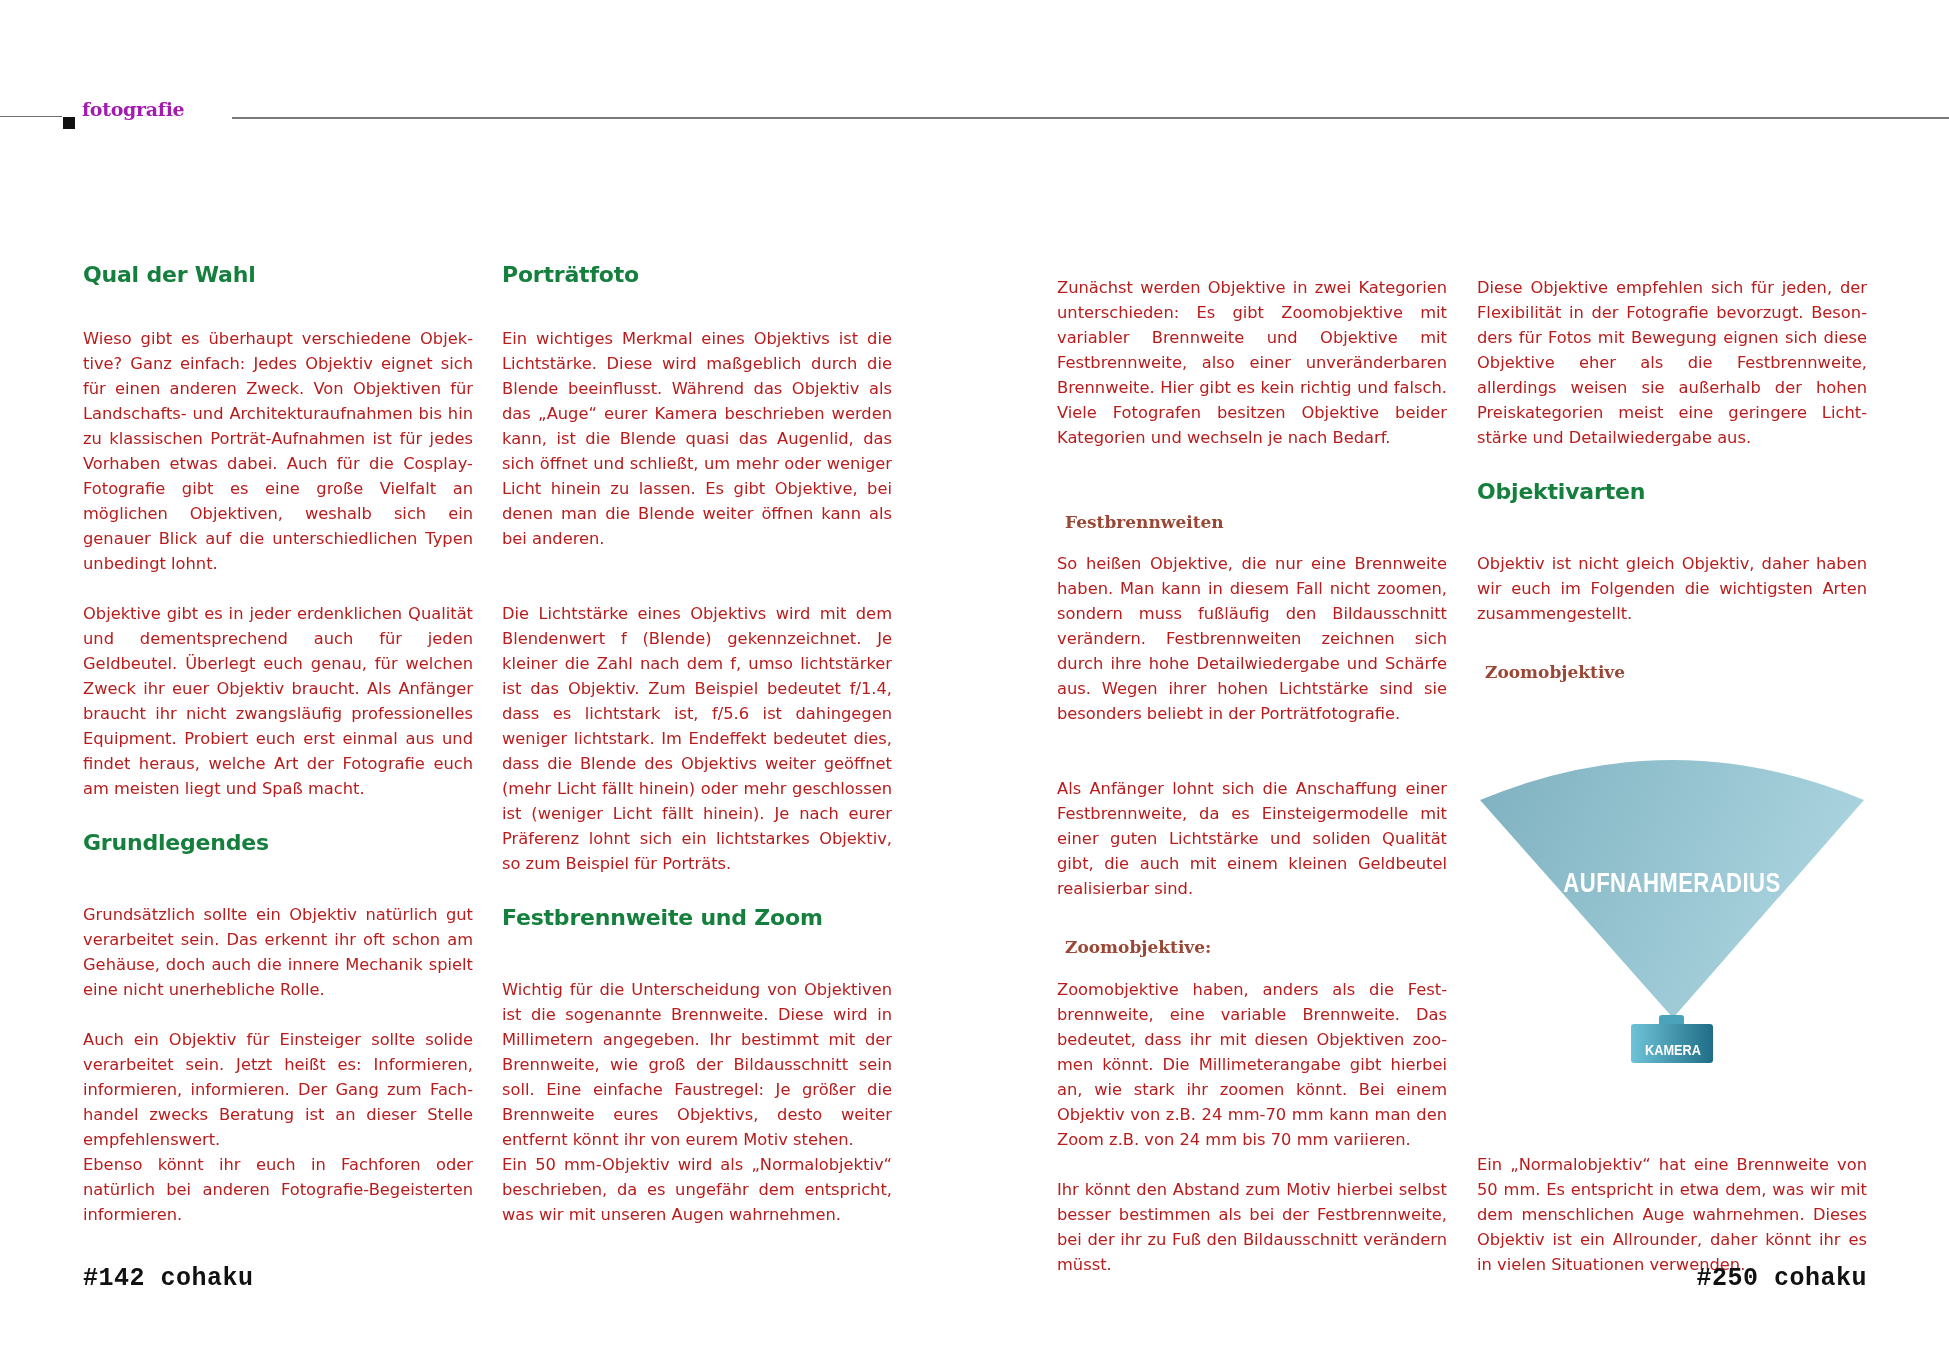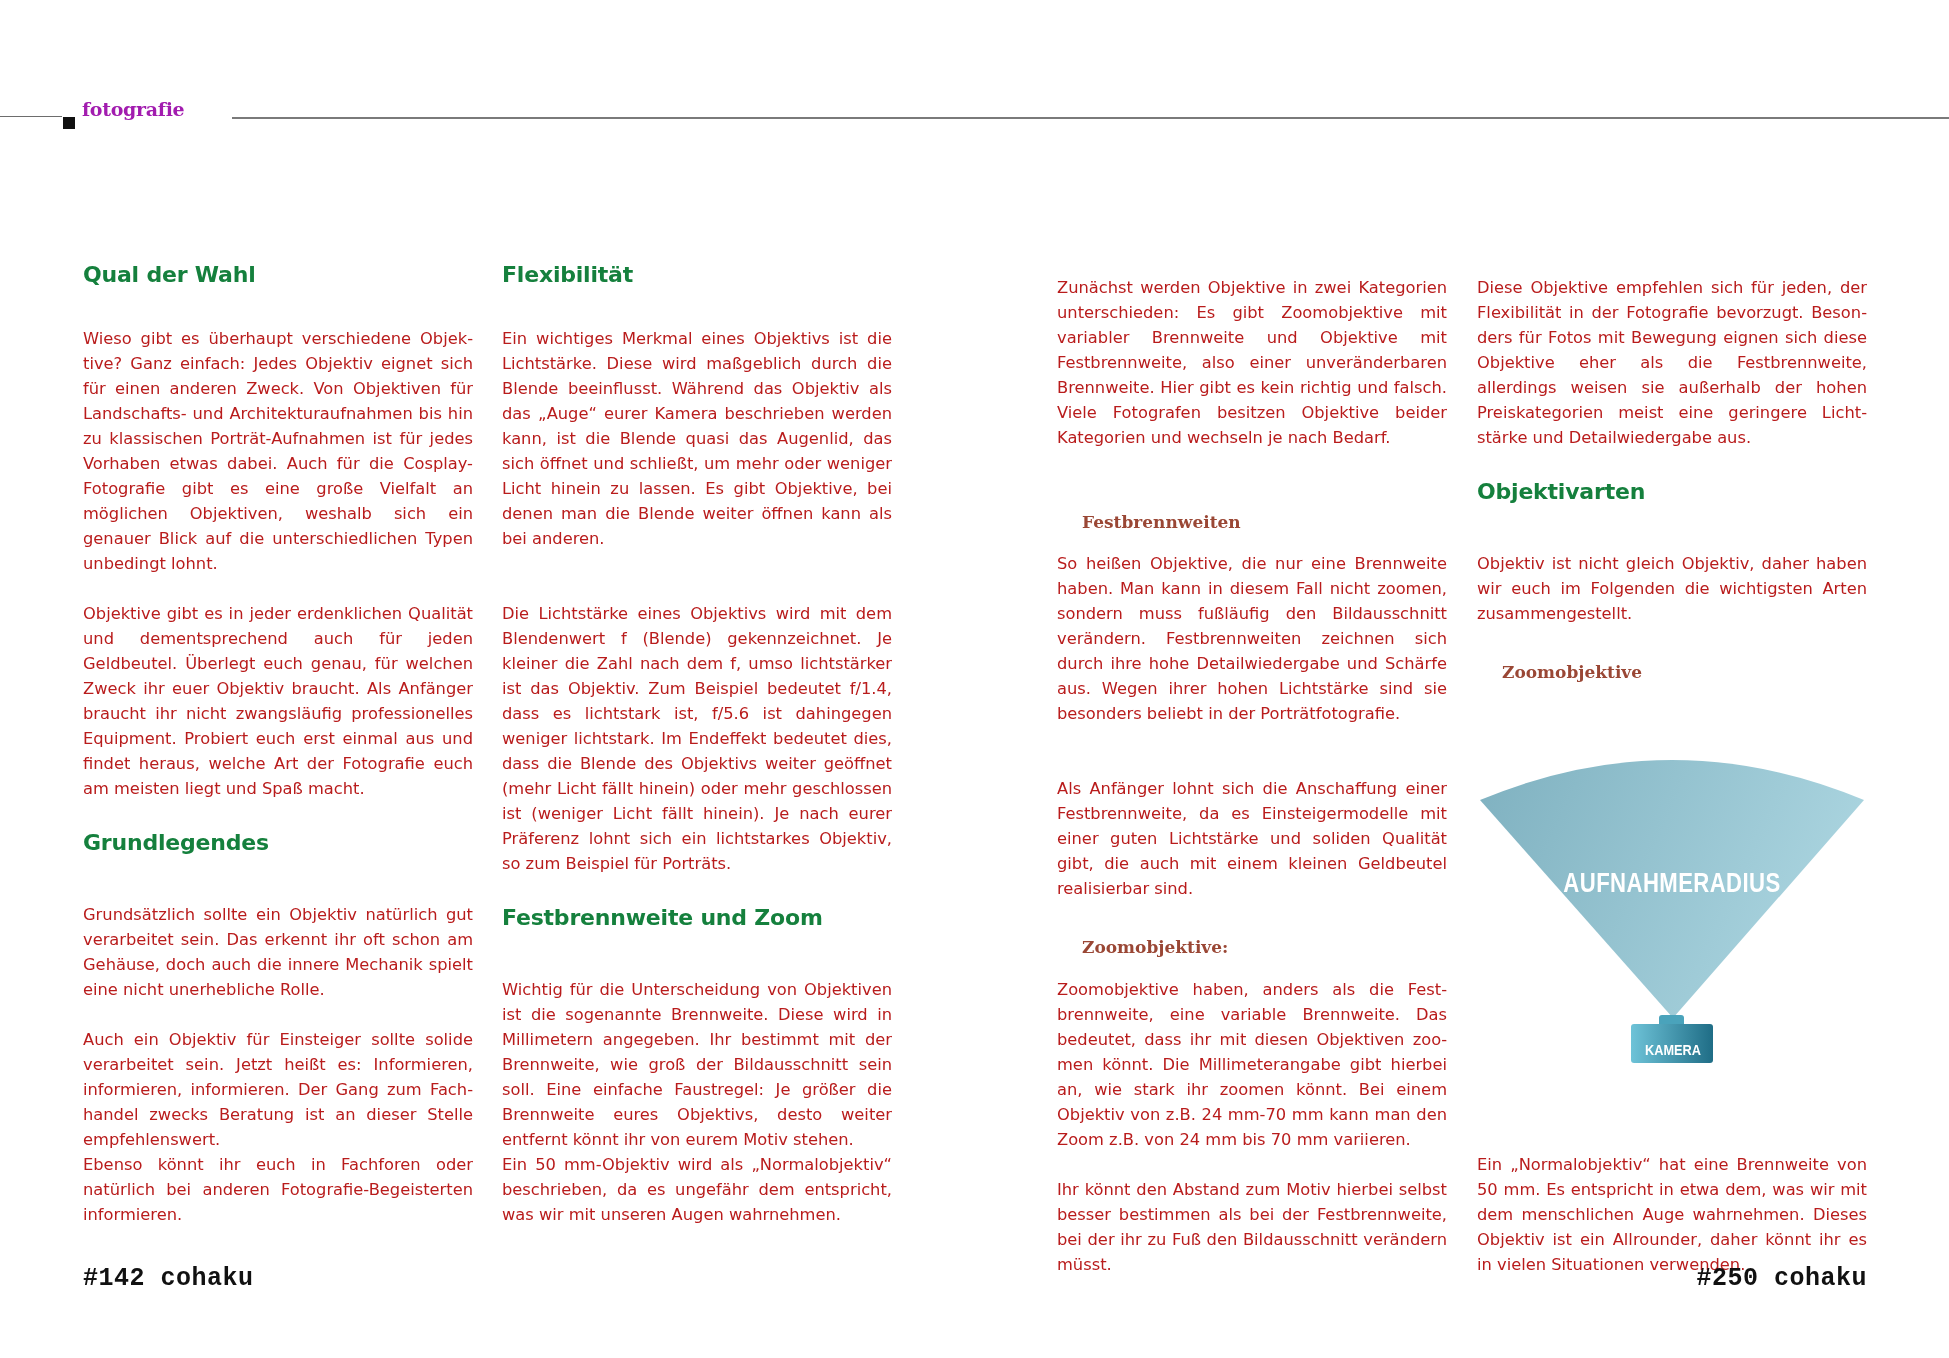--- a/index.html
+++ b/index.html
@@ -7,21 +7,21 @@
          font-family:"DejaVu Sans", sans-serif; color:#1d1d1d; }
   .hdr-line-l { position:absolute; left:0; top:116px; width:62px; height:1px; background:#6d6d6d; }
   .hdr-square { position:absolute; left:63px; top:117px; width:12px; height:12px; background:#111; }
   .hdr-text { position:absolute; left:82px; top:98px; font-family:"DejaVu Serif", serif; font-size:19px; color:#a21caf; font-weight:bold; letter-spacing:-0.3px; }
   .hdr-line-r { position:absolute; left:232px; top:117px; right:0; height:2px; background:#7a7a7a; }
 
   .col { position:absolute; width:390px; top:0; }
   .c1 { left:83px; } .c2 { left:502px; } .c3 { left:1057px; } .c4 { left:1477px; }
 
   .h2 { position:absolute; left:0; font-size:22px; font-weight:bold; color:#15803d; letter-spacing:-0.2px; white-space:nowrap; }
-  .h3 { position:absolute; left:25px; font-family:"DejaVu Serif", serif; font-size:17px; font-weight:bold; color:#9a4735; white-space:nowrap; }
+  .h3 { position:absolute; left:8px; font-family:"DejaVu Serif", serif; font-size:17px; font-weight:bold; color:#9a4735; white-space:nowrap; }
   .p { position:absolute; left:0; width:390px; font-size:16.3px; line-height:25px; text-align:justify; hyphens:manual; color:#b91c1c; }
 
   .diagram { position:absolute; left:1477px; top:750px; width:390px; height:330px; }
   .diagram svg { display:block; }
   .diag-label { position:absolute; left:0; width:390px; text-align:center; top:118px;
                 font-family:"Liberation Sans", sans-serif; font-weight:bold; font-size:27px; color:#fff; transform:scaleX(0.82); letter-spacing:0.5px; }
   .cam-label { position:absolute; left:155px; width:82px; text-align:center; top:291px;
                font-family:"Liberation Sans", sans-serif; font-weight:bold; font-size:15px; color:#fff; transform:scaleX(0.85); }
 
   .footer { position:absolute; top:1264px; font-family:Liberation Mono, monospace; font-weight:bold; font-size:25px; color:#111; letter-spacing:0.5px; }
@@ -38,21 +38,21 @@
 <div class="col c1">
     <div class="h2" style="top: 262px;">Qual der Wahl</div>
     <div class="p" style="top: 326px;">Wieso gibt es überhaupt verschiedene Objek­tive? Ganz einfach: Jedes Objektiv eignet sich für einen anderen Zweck. Von Objektiven für Landschafts- und Architekturaufnahmen bis hin zu klassischen Porträt-Aufnahmen ist für jedes Vorhaben etwas dabei. Auch für die Cosplay-Fotografie gibt es eine große Vielfalt an möglichen Objektiven, weshalb sich ein genauer Blick auf die unterschiedlichen Typen unbedingt lohnt.</div>
     <div class="p" style="top: 601px;">Objektive gibt es in jeder erdenklichen Qua­lität und dementsprechend auch für jeden Geldbeutel. Überlegt euch genau, für welchen Zweck ihr euer Objektiv braucht. Als Anfänger braucht ihr nicht zwangsläufig professionelles Equipment. Probiert euch erst einmal aus und findet heraus, welche Art der Fotografie euch am meisten liegt und Spaß macht.</div>
     <div class="h2" style="top: 830px;">Grundlegendes</div>
     <div class="p" style="top: 902px;">Grundsätzlich sollte ein Objektiv natürlich gut verarbeitet sein. Das erkennt ihr oft schon am Gehäuse, doch auch die innere Mechanik spielt eine nicht unerhebliche Rolle.</div>
     <div class="p" style="top: 1027px;">Auch ein Objektiv für Einsteiger sollte solide verarbeitet sein. Jetzt heißt es: Informieren, informieren, informieren. Der Gang zum Fach­handel zwecks Beratung ist an dieser Stelle empfehlenswert.</div>
     <div class="p" style="top: 1152px;">Ebenso könnt ihr euch in Fachforen oder natürlich bei anderen Fotografie-Begeisterten informieren.</div>
   </div>
 <div class="col c2">
-    <div class="h2" style="top: 262px;">Flexibilität</div>
+    <div class="h2" style="top: 262px;">Porträtfoto</div>
     <div class="p" style="top: 326px;">Ein wichtiges Merkmal eines Objektivs ist die Lichtstärke. Diese wird maßgeblich durch die Blende beeinflusst. Während das Objektiv als das „Auge“ eurer Kamera beschrieben wer­den kann, ist die Blende quasi das Augenlid, das sich öffnet und schließt, um mehr oder weniger Licht hinein zu lassen. Es gibt Objek­tive, bei denen man die Blende weiter öffnen kann als bei anderen.</div>
     <div class="p" style="top: 601px;">Die Lichtstärke eines Objektivs wird mit dem Blendenwert f (Blende) gekennzeichnet. Je kleiner die Zahl nach dem f, umso lichtstär­ker ist das Objektiv. Zum Beispiel bedeutet f/1.4, dass es lichtstark ist, f/5.6 ist dahinge­gen weniger lichtstark. Im Endeffekt bedeu­tet dies, dass die Blende des Objektivs wei­ter geöffnet (mehr Licht fällt hinein) oder mehr geschlossen ist (weniger Licht fällt hinein). Je nach eurer Präferenz lohnt sich ein lichtstar­kes Objektiv, so zum Beispiel für Porträts.</div>
     <div class="h2" style="top: 905px;">Festbrennweite und Zoom</div>
     <div class="p" style="top: 977px;">Wichtig für die Unterscheidung von Objekti­ven ist die sogenannte Brennweite. Diese wird in Millimetern angegeben. Ihr bestimmt mit der Brennweite, wie groß der Bildausschnitt sein soll. Eine einfache Faustregel: Je größer die Brennweite eures Objektivs, desto weiter entfernt könnt ihr von eurem Motiv stehen.</div>
     <div class="p" style="top: 1152px;">Ein 50 mm-Objektiv wird als „Normalobjektiv“ beschrieben, da es ungefähr dem entspricht, was wir mit unseren Augen wahrnehmen.</div>
   </div>
 <div class="col c3">
     <div class="p" style="top: 275px;">Zunächst werden Objektive in zwei Kate­gorien unterschieden: Es gibt Zoomobjek­tive mit variabler Brennweite und Objektive mit Festbrennweite, also einer unveränder­baren Brennweite. Hier gibt es kein richtig und falsch. Viele Fotografen besitzen Objek­tive beider Kategorien und wechseln je nach Bedarf.</div>
     <div class="h3" style="top: 512px;">Festbrennweiten</div>
     <div class="p" style="top: 551px;">So heißen Objektive, die nur eine Brennweite haben. Man kann in diesem Fall nicht zoo­men, sondern muss fußläufig den Bildaus­schnitt verändern. Festbrennweiten zeichnen sich durch ihre hohe Detailwiedergabe und Schärfe aus. Wegen ihrer hohen Lichtstärke sind sie besonders beliebt in der Porträtfoto­grafie.</div>

